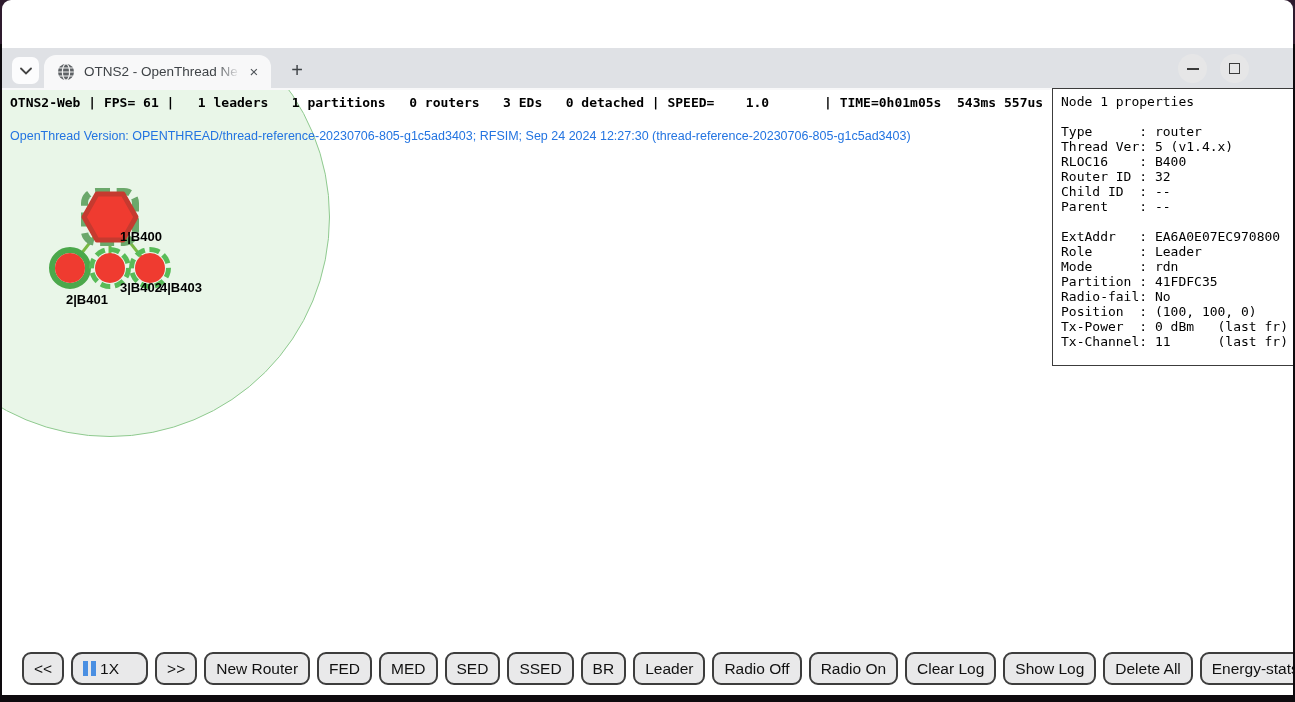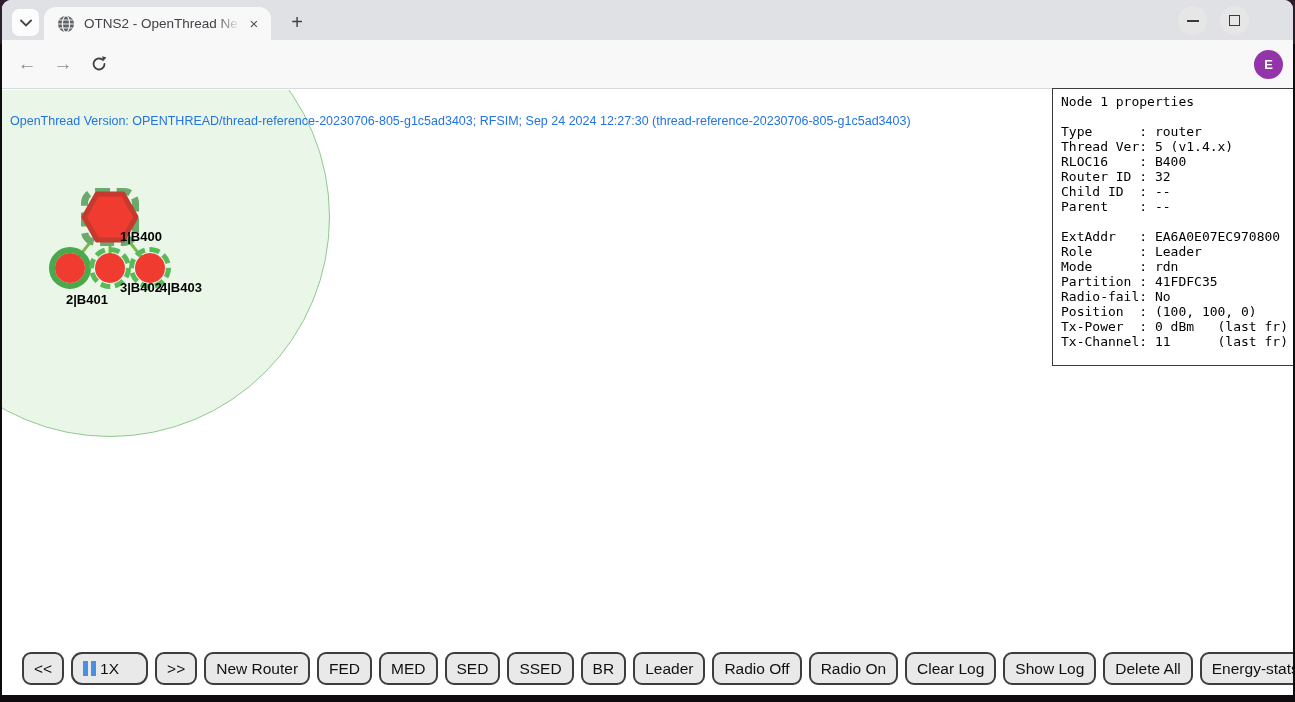--- a/index.html
+++ b/index.html
@@ -7,21 +7,21 @@
     --link-green:#79b944; --ring-solid-green:#4ba84b; --ring-dashed-green:#58bb58;
     --range-fill:#e9f6e8; --range-border:#8fca8f; --version-blue:#2374e1;
     --pause-blue:#4a8fe2; --avatar-purple:#9334a8;
   }
   *{box-sizing:border-box;margin:0;padding:0;}
   html,body{background:#17101a;}
   .screen{position:relative;width:1295px;height:702px;background:linear-gradient(#2e1b2e 0 44px,#0e0a0e 44px);overflow:hidden;font-family:"Liberation Sans",sans-serif;}
   .window{position:absolute;left:2px;right:2px;top:0;bottom:7px;background:#fff;border-radius:9px 9px 0 0;overflow:hidden;}
 
   
-  .tabstrip{position:relative;height:40px;background:#dfe1e5;}
+  .tabstrip{position:relative;height:40px;background:#dfe1e5;margin-top:48px;}
   .tab-menu-btn{position:absolute;left:10px;top:9px;width:27px;height:27px;border-radius:7px;background:#fcfcfd;display:flex;align-items:center;justify-content:center;}
   .tab{position:absolute;left:42px;top:7px;width:227px;height:33px;background:#f8f8f9;border-radius:12px 12px 0 0;display:flex;align-items:center;padding:0 8px 0 13px;}
   .tab-favicon{flex:0 0 18px;height:18px;margin-right:9px;}
   .tab-title{flex:1;font-size:13.5px;color:#3f4347;white-space:nowrap;overflow:hidden;
     -webkit-mask-image:linear-gradient(to right,#000 82%,transparent 97%);
     mask-image:linear-gradient(to right,#000 82%,transparent 97%);}
   .tab-close{flex:0 0 18px;height:18px;display:flex;align-items:center;justify-content:center;font-size:15px;color:#50555a;cursor:default;}
   .newtab-btn{position:absolute;left:281px;top:8px;width:28px;height:28px;display:flex;align-items:center;justify-content:center;font-size:20px;color:#3f4347;border-radius:6px;}
   .win-ctrl{position:absolute;top:6px;width:29px;height:29px;border-radius:50%;background:#e6e6e7;display:flex;align-items:center;justify-content:center;}
   .win-min{right:86px;} .win-max{right:44px;}
@@ -130,20 +130,21 @@
           <div class="node-label" style="left: 64px; top: 190px; margin-top: 12px;">2|B401</div>
           <div class="ed-ring dashed" style="left: 87px; top: 157px;"></div>
           <div class="ed-core" style="left: 93px; top: 163px;"></div>
           <div class="node-label" style="left: 118px; top: 190px;">3|B402</div>
           <div class="ed-ring dashed" style="left: 127px; top: 157px;"></div>
           <div class="ed-core" style="left: 133px; top: 163px;"></div>
           <div class="node-label" style="left: 158px; top: 190px;">4|B403</div>
         </div>
 
       <div class="status-overlay">
+        <pre class="status-line">OTNS2-Web | FPS= 61 |   1 leaders   1 partitions   0 routers   3 EDs   0 detached | SPEED=    1.0       | TIME=0h01m05s  543ms 557us</pre>
         <div class="version-line">OpenThread Version: OPENTHREAD/thread-reference-20230706-805-g1c5ad3403; RFSIM; Sep 24 2024 12:27:30 (thread-reference-20230706-805-g1c5ad3403)</div>
       </div>
 
       <div class="props-panel">
         <div class="panel-title">Node 1 properties</div>
         <div class="panel-lines">
             <div class="panel-line"> </div>
             <div class="panel-line">Type      : router</div>
             <div class="panel-line">Thread Ver: 5 (v1.4.x)</div>
             <div class="panel-line">RLOC16    : B400</div>

